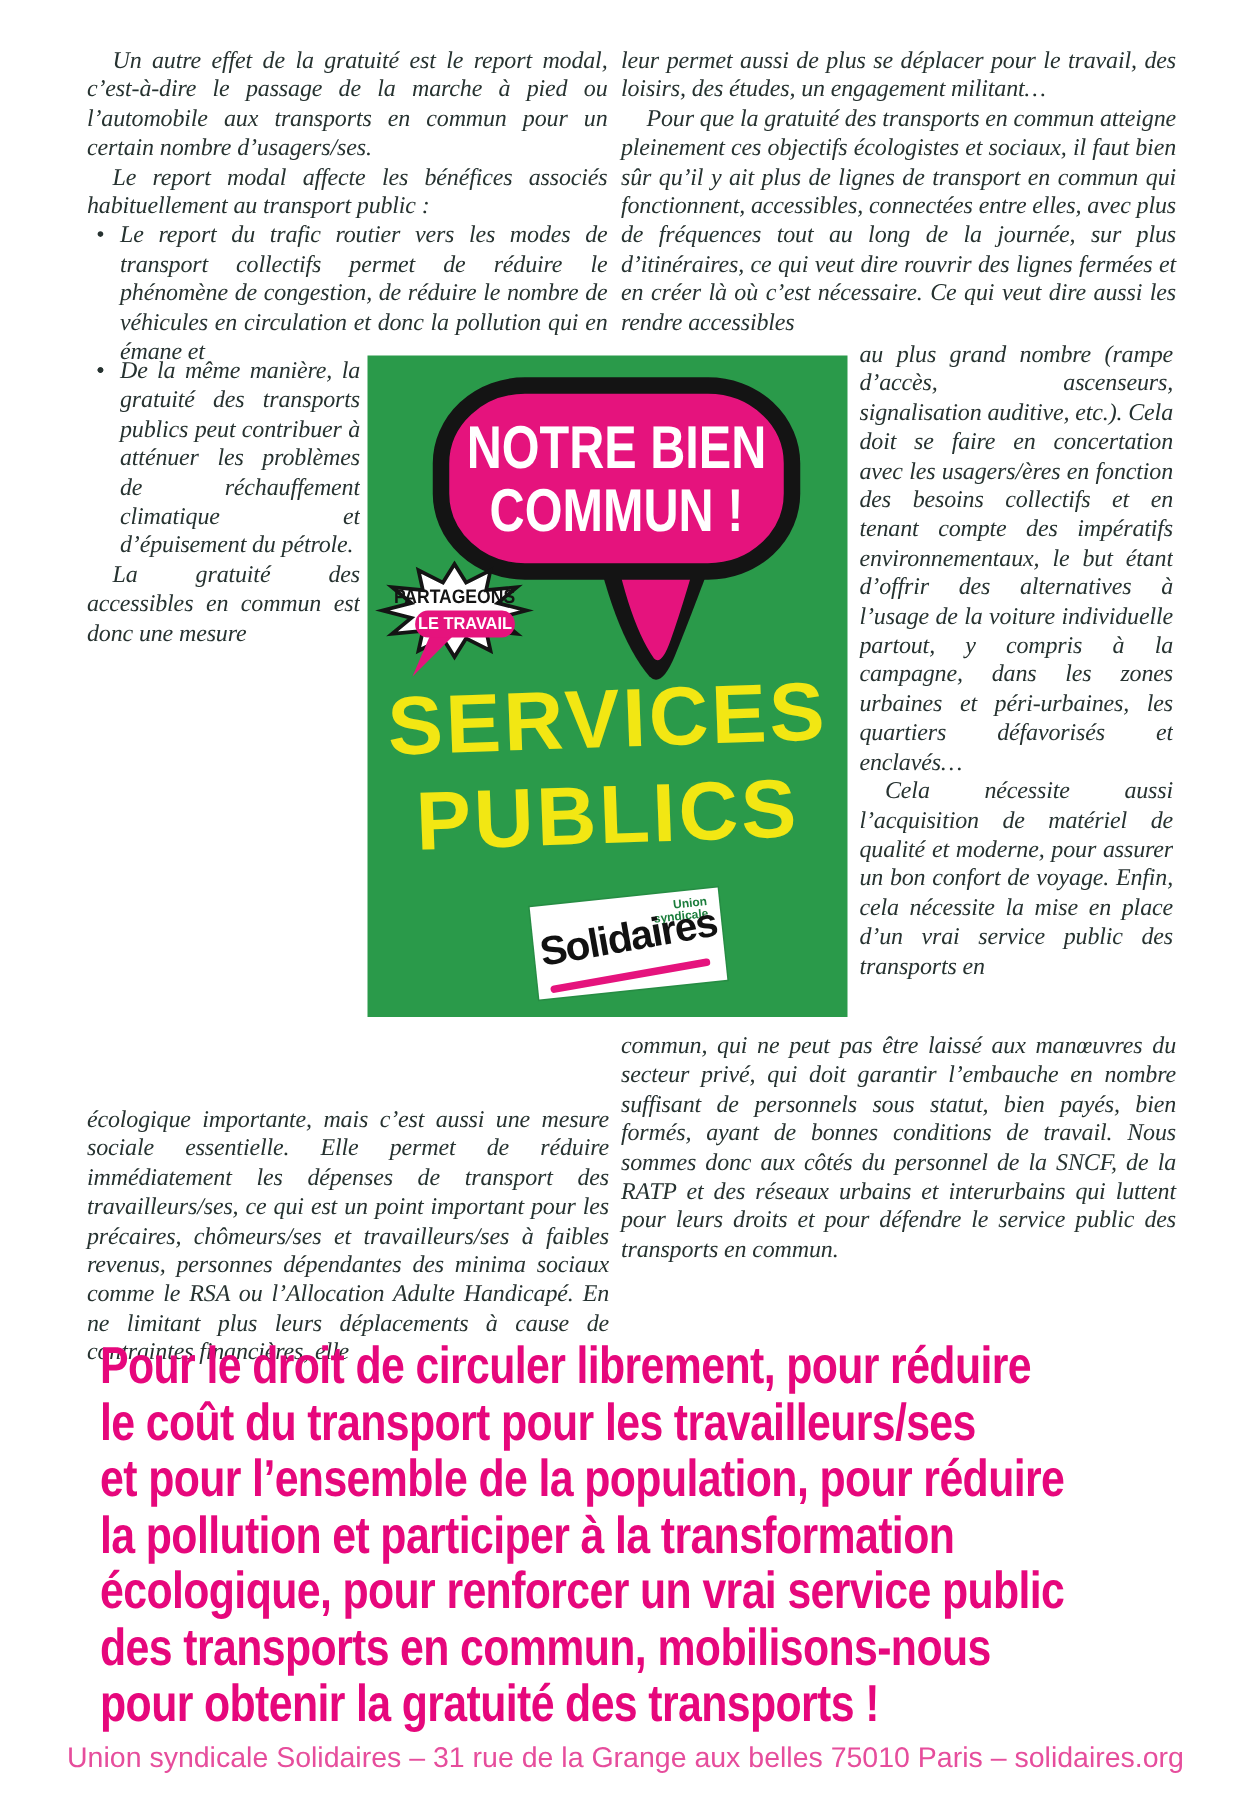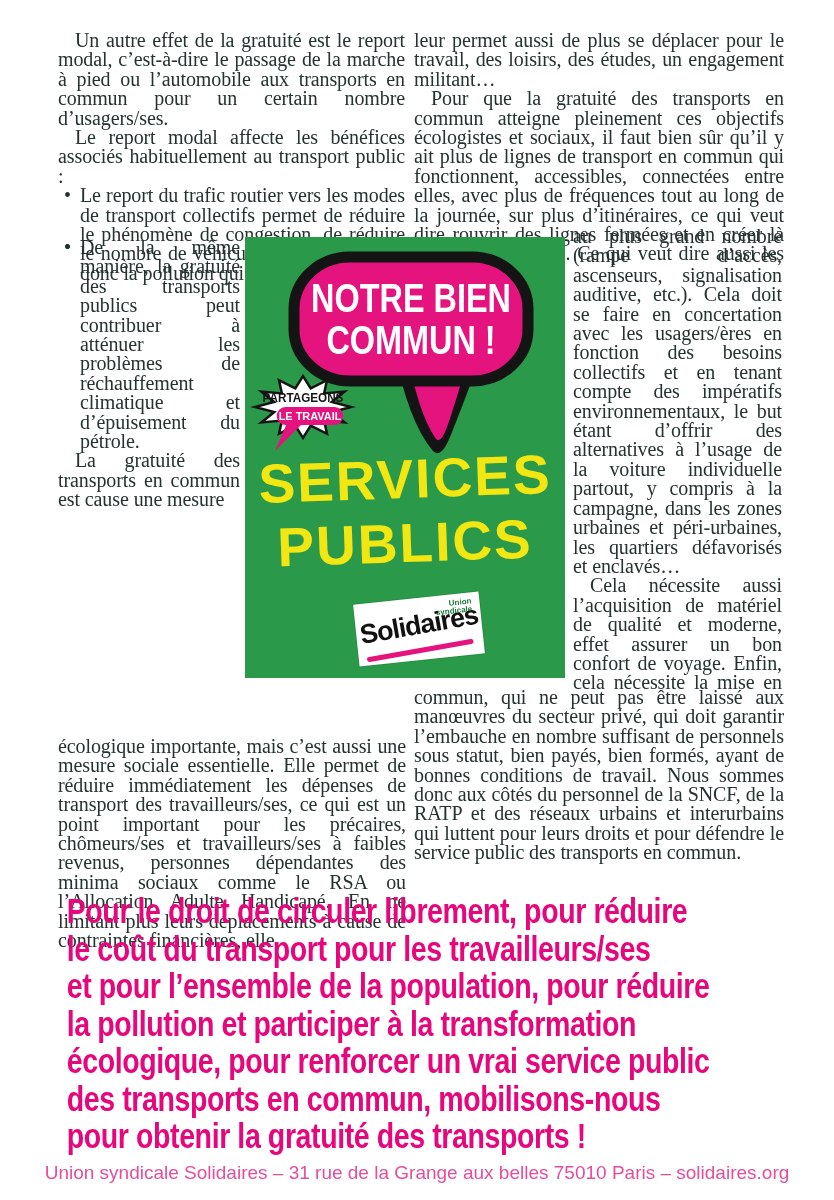--- a/index.html
+++ b/index.html
@@ -1,20 +1,20 @@
 <!DOCTYPE html>
 <html lang="fr"><head>
 <meta charset="utf-8">
 <style>
   html,body{margin:0;padding:0;background:#ffffff;}
   .page{position:relative;width:834px;height:1200px;background:#ffffff;overflow:hidden;
         font-family:"Liberation Serif", serif;color:#263230;}
   
-  .textblock{position:absolute;font-size:20px;line-height:19.4px;text-align:justify;
-             letter-spacing:-0.1px;hyphens:auto;-webkit-hyphens:auto;}
+  .textblock{position:absolute;font-size:16px;line-height:19.4px;text-align:justify;
+             letter-spacing:-0.1px;hyphens:auto;font-style:italic;-webkit-hyphens:auto;}
   .textblock p{margin:0;}
   p.ind{text-indent:17px;}
   p.bullet{position:relative;padding-left:22px;}
   p.bullet .bm{position:absolute;left:6px;top:0;}
   p.cont{padding-left:22px;}
   .narrowblock{overflow:hidden;}
   
   .poster{position:absolute;left:245px;top:237px;width:320px;height:441px;background:#2a9a4a;}
   .poster svg{position:absolute;left:0;top:0;}
   .bubble-text{position:absolute;left:47px;top:40px;width:238px;text-align:center;color:#ffffff;
@@ -60,26 +60,26 @@
   </div>
 
   <div class="textblock" style="left:414px;top:31px;width:370px;">
     <p>leur permet aussi de plus se déplacer pour le travail, des loisirs, des études, un engagement militant…</p>
     <p class="ind">Pour que la gratuité des transports en commun atteigne pleinement ces objectifs écologistes et sociaux, il faut bien sûr qu’il y ait plus de lignes de transport en commun qui fonctionnent, accessibles, connectées entre elles, avec plus de fréquences tout au long de la journée, sur plus d’itinéraires, ce qui veut dire rouvrir des lignes fermées et en créer là où c’est nécessaire. Ce qui veut dire aussi les rendre accessibles</p>
   </div>
 
   <div class="textblock narrowblock" style="left:58px;top:238px;width:182px;height:452px;">
     <p class="bullet"><span class="bm">•</span></p>
     <p class="bullet"><span class="bm">•</span><span>De la même manière, la gratuité des transports publics peut contribuer à atténuer les problèmes de réchauffement climatique et d’épuisement du pétrole.</span></p>
-    <p class="ind">La gratuité des transports en commun est cause une mesure</p>
+    <p class="ind">La gratuité des accessibles en commun est donc une mesure</p>
   </div>
 
   <div class="textblock narrowblock" style="left:573px;top:227px;width:209px;height:462px;">
     <p>au plus grand nombre (rampe d’accès, ascenseurs, signalisation auditive, etc.). Cela doit se faire en concertation avec les usagers/ères en fonction des besoins collectifs et en tenant compte des impératifs environnementaux, le but étant d’offrir des alternatives à l’usage de la voiture individuelle partout, y compris à la campagne, dans les zones urbaines et péri-urbaines, les quartiers défavorisés et enclavés…</p>
-    <p class="ind">Cela nécessite aussi l’acquisition de matériel de qualité et moderne, effet assurer un bon confort de voyage. Enfin, cela nécessite la mise en place d’un vrai service public des transports en</p>
+    <p class="ind">Cela nécessite aussi l’acquisition de matériel de qualité et moderne, pour assurer un bon confort de voyage. Enfin, cela nécessite la mise en place d’un vrai service public des transports en</p>
   </div>
 
   <div class="textblock" style="left:58px;top:693px;width:348px;margin-top:44px;">
     <p>écologique importante, mais c’est aussi une mesure sociale essentielle. Elle permet de réduire immédiatement les dépenses de transport des travailleurs/ses, ce qui est un point important pour les précaires, chômeurs/ses et travailleurs/ses à faibles revenus, personnes dépendantes des minima sociaux comme le RSA ou l’Allocation Adulte Handicapé. En ne limitant plus leurs déplacements à cause de contraintes financières, elle</p>
   </div>
 
   <div class="textblock" style="left:414px;top:688px;width:370px;">
     <p>commun, qui ne peut pas être laissé aux manœuvres du secteur privé, qui doit garantir l’embauche en nombre suffisant de personnels sous statut, bien payés, bien formés, ayant de bonnes conditions de travail. Nous sommes donc aux côtés du personnel de la SNCF, de la RATP et des réseaux urbains et interurbains qui luttent pour leurs droits et pour défendre le service public des transports en commun.</p>
   </div>
 

